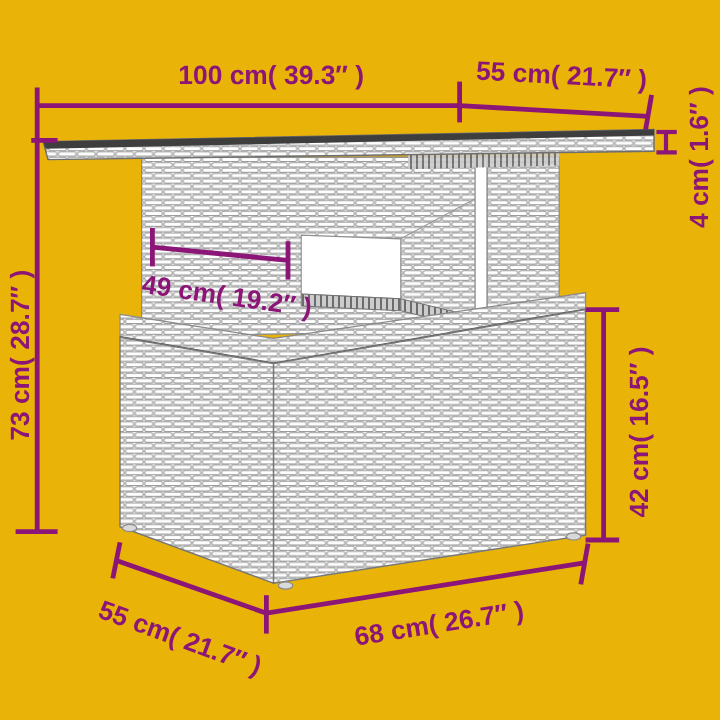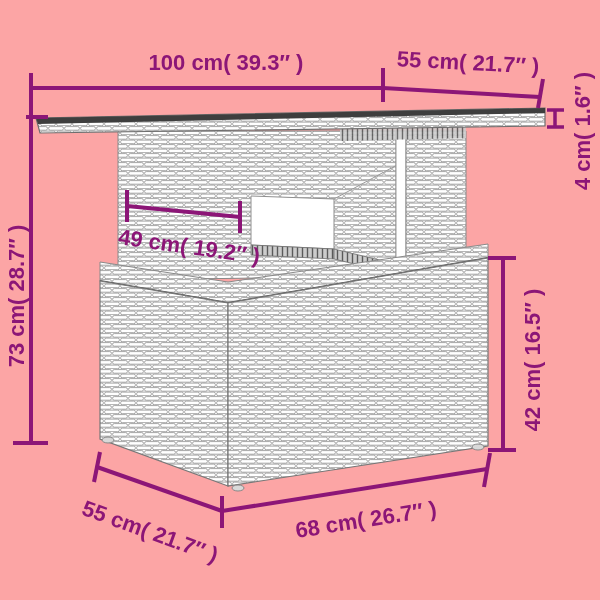--- a/index.html
+++ b/index.html
@@ -5,21 +5,21 @@
   html, body {
     margin: 0; padding: 0;
     background: #ffffff;
     width: 600px; height: 600px;
     overflow: hidden;
     font-family: "Liberation Sans", sans-serif;
   }
   #stage {
     position: relative;
     width: 600px; height: 600px;
-    background: #fca5a5;
+    background: #eab308;
     text-align: center;
   }
   #stage svg {
     position: absolute;
     left: 0; top: 0;
   }
   .dim { stroke: var(--accent, #8C1677); }
   .dim-label {
     position: absolute;
     color: var(--accent, #8C1677);

